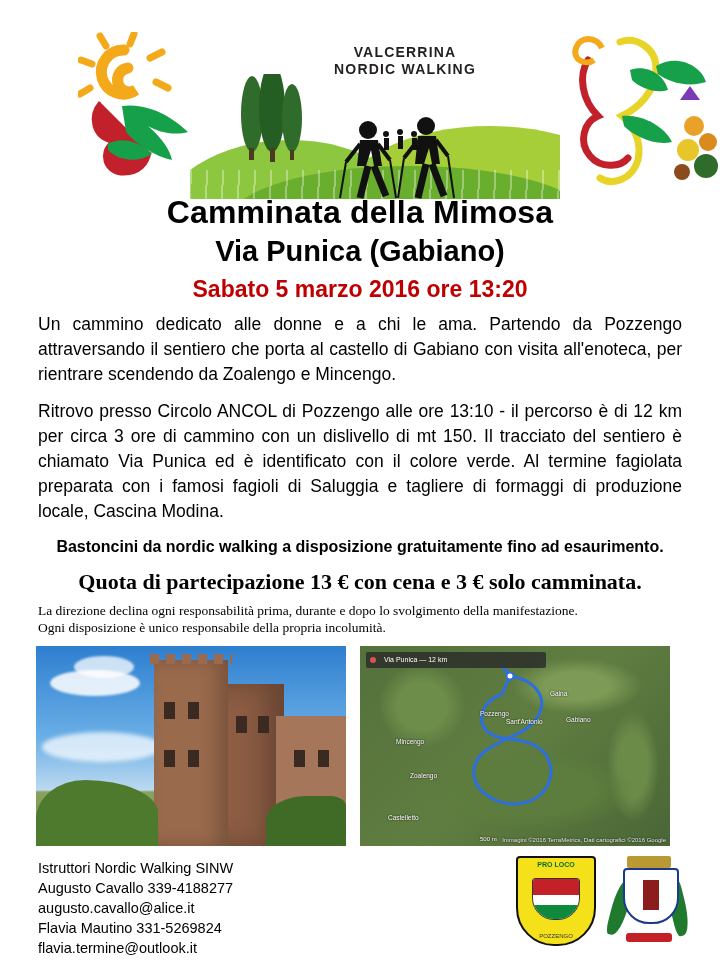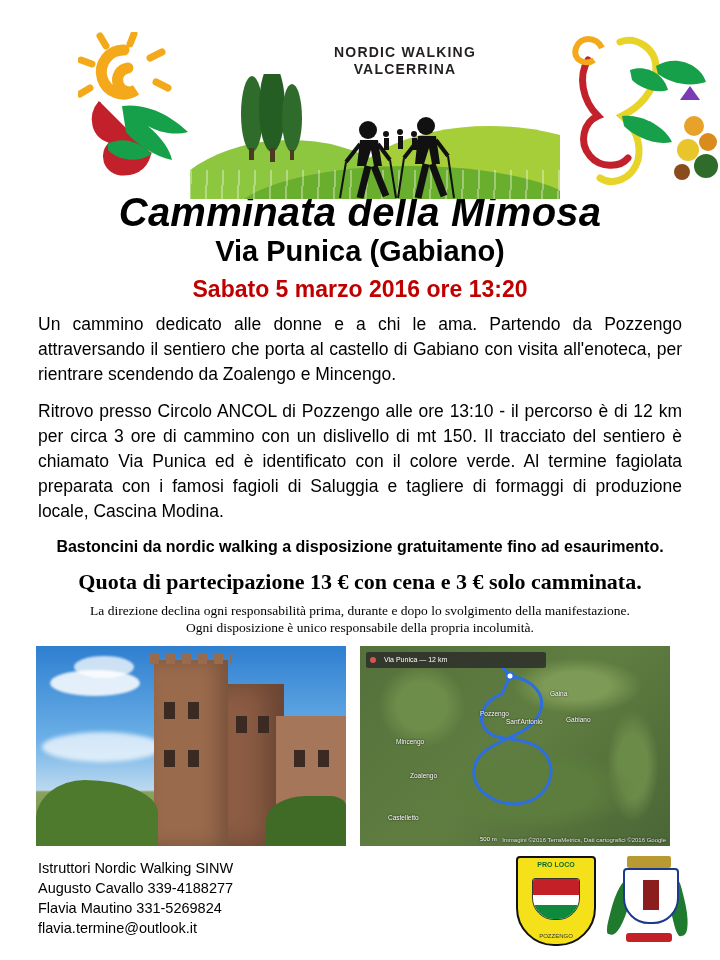--- a/index.html
+++ b/index.html
@@ -107,25 +107,24 @@
     background:
       repeating-linear-gradient(92deg, rgba(255,255,255,0.35) 0 2px, rgba(255,255,255,0) 2px 16px);
   }
 
   
   .titles {
     text-align: center;
     margin-top: 2px;
   }
   .title-1 {
-    font-size: 40px;
+    font-size: 32px;
     font-weight: bold;
     letter-spacing: 0.2px;
     line-height: 40px;
-    font-style: italic;
   }
   .title-2 {
     font-size: 29px;
     font-weight: bold;
     line-height: 38px;
   }
   .subtitle {
     font-size: 23px;
     font-weight: bold;
     color: #c00000;
@@ -159,21 +158,21 @@
     font-weight: bold;
     text-align: center;
     font-family: "Liberation Serif", serif;
     line-height: 28px;
     margin: 10px 0 6px 0;
   }
   .disclaimer {
     font-family: "Liberation Serif", serif;
     font-size: 13.5px;
     line-height: 17px;
-    text-align: center;
+    text-align: left;
     margin: 0;
   }
 
   
   .photos {
     margin-top: 10px;
     padding: 0 36px;
     display: flex;
     gap: 14px;
   }
@@ -463,22 +462,22 @@
         <path d="M78 50 L90 56"></path>
         <path d="M12 56 L2 62"></path>
       </g>
       <path d="M46 18 a22 22 0 1 0 12 40 a12 12 0 1 1 -8 -22" fill="none" stroke="#f4a91b" stroke-width="11" stroke-linecap="round"></path>
       <path d="M22 70 C10 84 14 106 34 110 C20 120 26 142 46 142 C62 142 70 132 72 120" fill="#c2202a" stroke="#c2202a" stroke-width="3"></path>
       <path d="M44 74 C70 70 96 86 110 100 C96 104 80 100 70 94 C84 106 92 118 94 128 C76 124 58 112 48 100 Z" fill="#17a04a"></path>
       <path d="M30 112 C44 104 62 110 74 122 C58 132 40 128 30 118 Z" fill="#17a04a"></path>
     </svg>
 
     <div class="nw-title">
+      <div>VALCERRINA</div>
       <div>NORDIC WALKING</div>
-      <div>VALCERRINA</div>
     </div>
 
     <div class="scene">
       <div class="scene-sky"></div>
       <div class="hill-b"></div>
       <div class="hill-a"></div>
       <div class="hill-c"></div>
       <div class="field-lines"></div>
 
       <svg width="370" height="125" style="position:absolute;left:0;top:0">
@@ -607,20 +606,21 @@
     <div class="map-scale">500 m</div>
     <div class="map-credit">Immagini ©2016 TerraMetrics, Dati cartografici ©2016 Google</div>
   </div>
 
 </div>
 
 <div class="footer">
   <div class="contacts">
     <div>Istruttori Nordic Walking SINW</div>
     <div>Augusto Cavallo 339-4188277</div>
+    <div>augusto.cavallo@alice.it</div>
     <div>Flavia Mautino 331-5269824</div>
     <div>flavia.termine@outlook.it</div>
   </div>
 
   <div class="badges">
 
     <div class="badge-pro">
       <div class="badge-pro-top">PRO LOCO</div>
       <div class="badge-pro-shield">
         <div class="red"></div>

